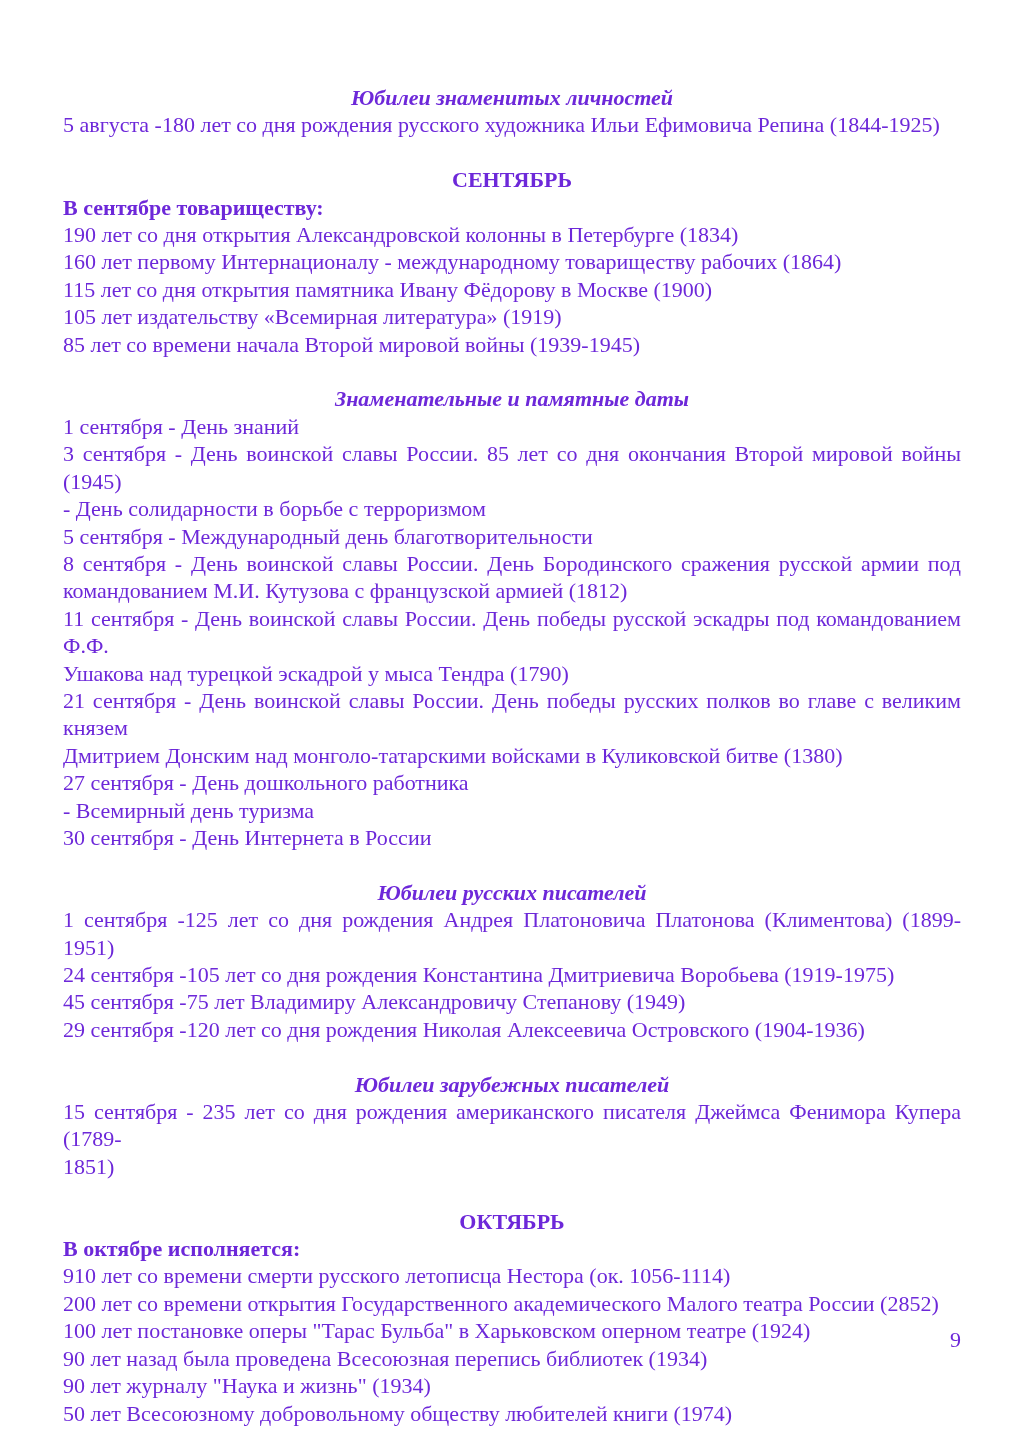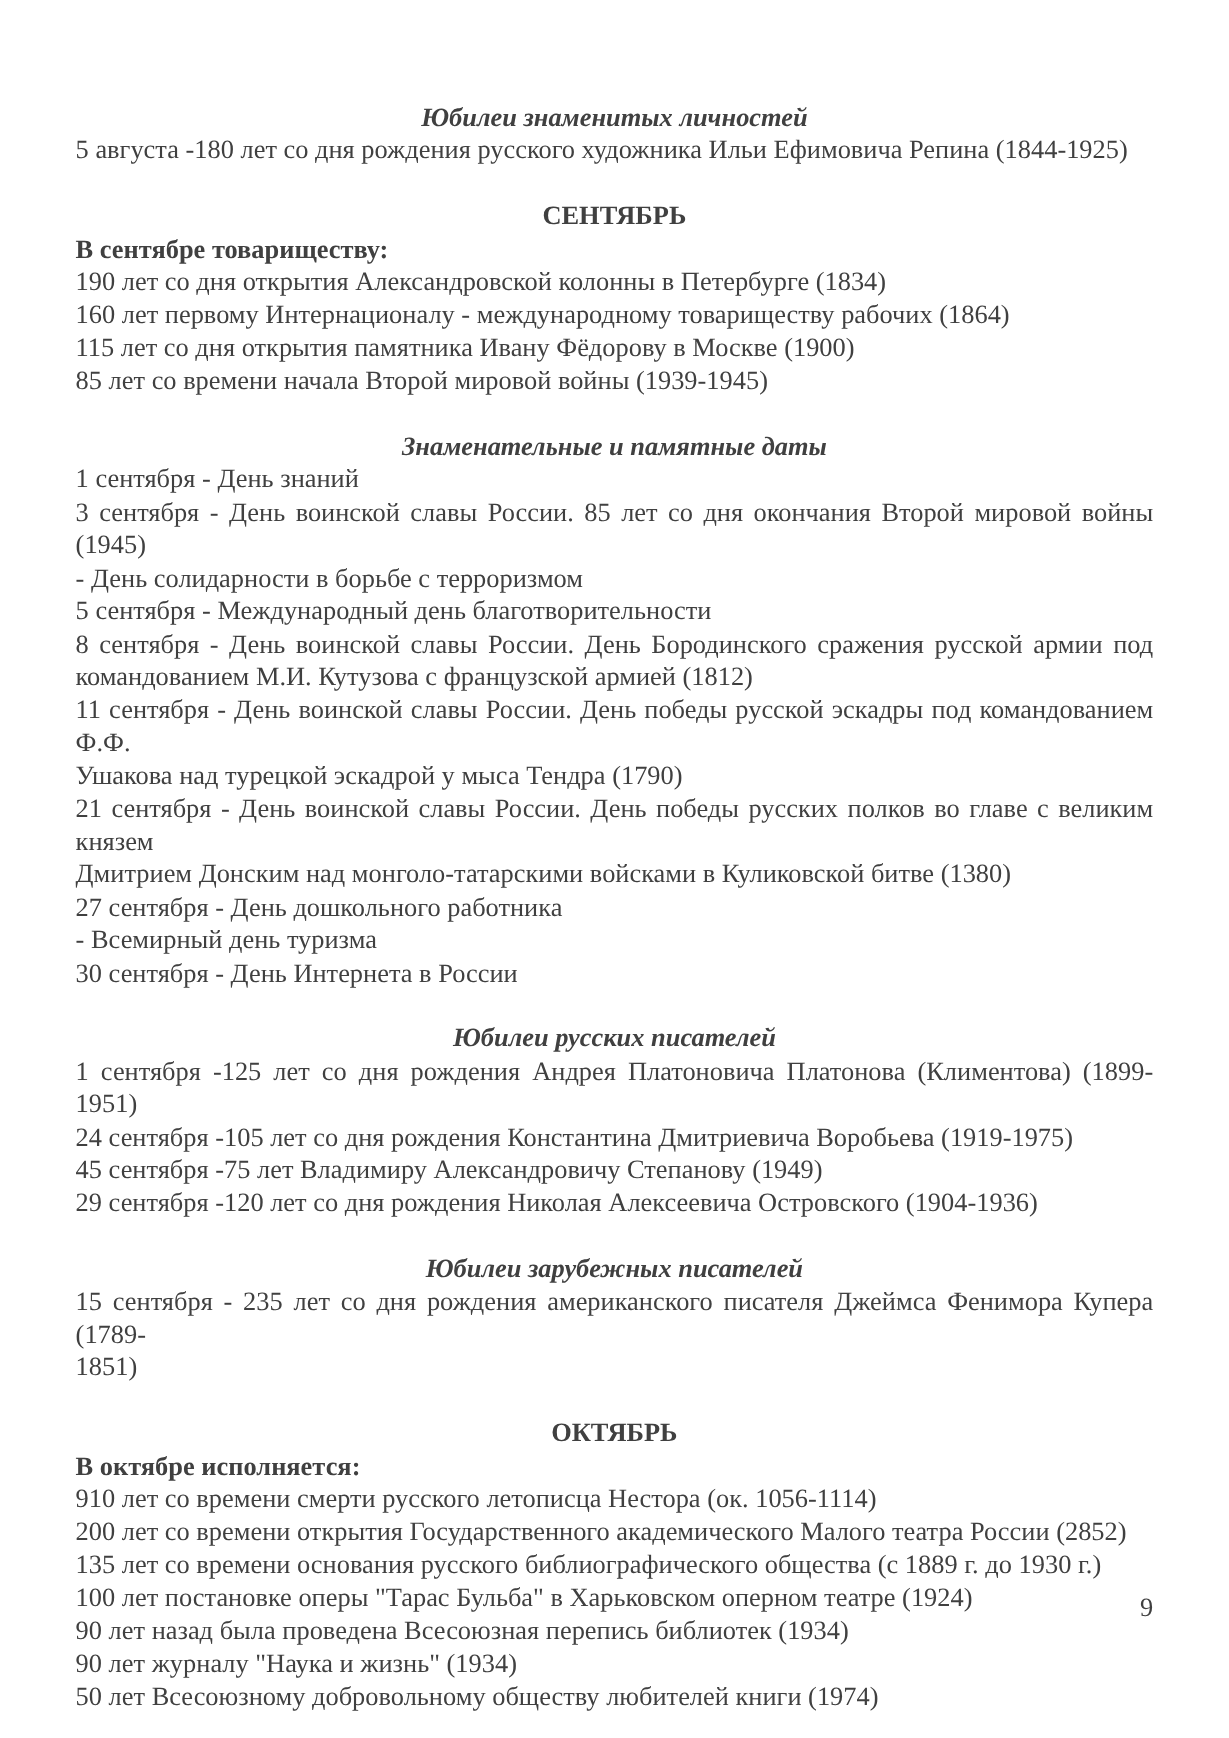--- a/index.html
+++ b/index.html
@@ -5,21 +5,21 @@
   html, body {
     margin: 0;
     padding: 0;
     background: #ffffff;
   }
   .page {
     position: relative;
     width: 1024px;
     height: 1448px;
     background: #ffffff;
-    color: #404040;
+    color: #6d28d9;
     font-family: "Liberation Serif", "DejaVu Serif", serif;
     font-size: 22px;
     line-height: 27.4px;
     overflow: hidden;
   }
   .content {
     position: absolute;
     left: 63px;
     top: 84px;
     width: 898px;
@@ -65,20 +65,21 @@
 <div class="page">
   <div class="content" id="content">
       <p class="hi">Юбилеи знаменитых личностей</p>
       <p class="p">5 августа -180 лет со дня рождения русского художника Ильи Ефимовича Репина (1844-1925)</p>
       <p class="gap">&nbsp;</p>
       <p class="hb">СЕНТЯБРЬ</p>
       <p class="b">В сентябре товариществу:</p>
       <p class="p">190 лет со дня открытия Александровской колонны в Петербурге (1834)</p>
       <p class="p">160 лет первому Интернационалу - международному товариществу рабочих (1864)</p>
       <p class="p">115 лет со дня открытия памятника Ивану Фёдорову в Москве (1900)</p>
+      <p class="p">105 лет издательству «Всемирная литература» (1919)</p>
       <p class="p">85 лет со времени начала Второй мировой войны (1939-1945)</p>
       <p class="gap">&nbsp;</p>
       <p class="hi">Знаменательные и памятные даты</p>
       <p class="p">1 сентября - День знаний</p>
       <p class="p">3 сентября - День воинской славы России. 85 лет со дня окончания Второй мировой войны (1945)</p>
       <p class="p">- День солидарности в борьбе с терроризмом</p>
       <p class="p">5 сентября - Международный день благотворительности</p>
       <p class="pj">8 сентября - День воинской славы России. День Бородинского сражения русской армии под</p>
       <p class="p">командованием М.И. Кутузова с французской армией (1812)</p>
       <p class="pj">11 сентября - День воинской славы России. День победы русской эскадры под командованием Ф.Ф.</p>
@@ -96,20 +97,19 @@
       <p class="p">29 сентября -120 лет со дня рождения Николая Алексеевича Островского (1904-1936)</p>
       <p class="gap">&nbsp;</p>
       <p class="hi">Юбилеи зарубежных писателей</p>
       <p class="pj">15 сентября - 235 лет со дня рождения американского писателя Джеймса Фенимора Купера (1789-</p>
       <p class="p">1851)</p>
       <p class="gap">&nbsp;</p>
       <p class="hb">ОКТЯБРЬ</p>
       <p class="b">В октябре исполняется:</p>
       <p class="p">910 лет со времени смерти русского летописца Нестора (ок. 1056-1114)</p>
       <p class="p">200 лет со времени открытия Государственного академического Малого театра России (2852)</p>
-      <p class="p">135 лет со времени основания русского библиографического общества (с 1889 г. до 1930 г.)</p>
       <p class="p">100 лет постановке оперы "Тарас Бульба" в Харьковском оперном театре (1924)</p>
       <p class="p">90 лет назад была проведена Всесоюзная перепись библиотек (1934)</p>
       <p class="p">90 лет журналу "Наука и жизнь" (1934)</p>
       <p class="p">50 лет Всесоюзному добровольному обществу любителей книги (1974)</p>
     </div>
   <div class="page-number">9</div>
 </div>
 
 </body></html>

